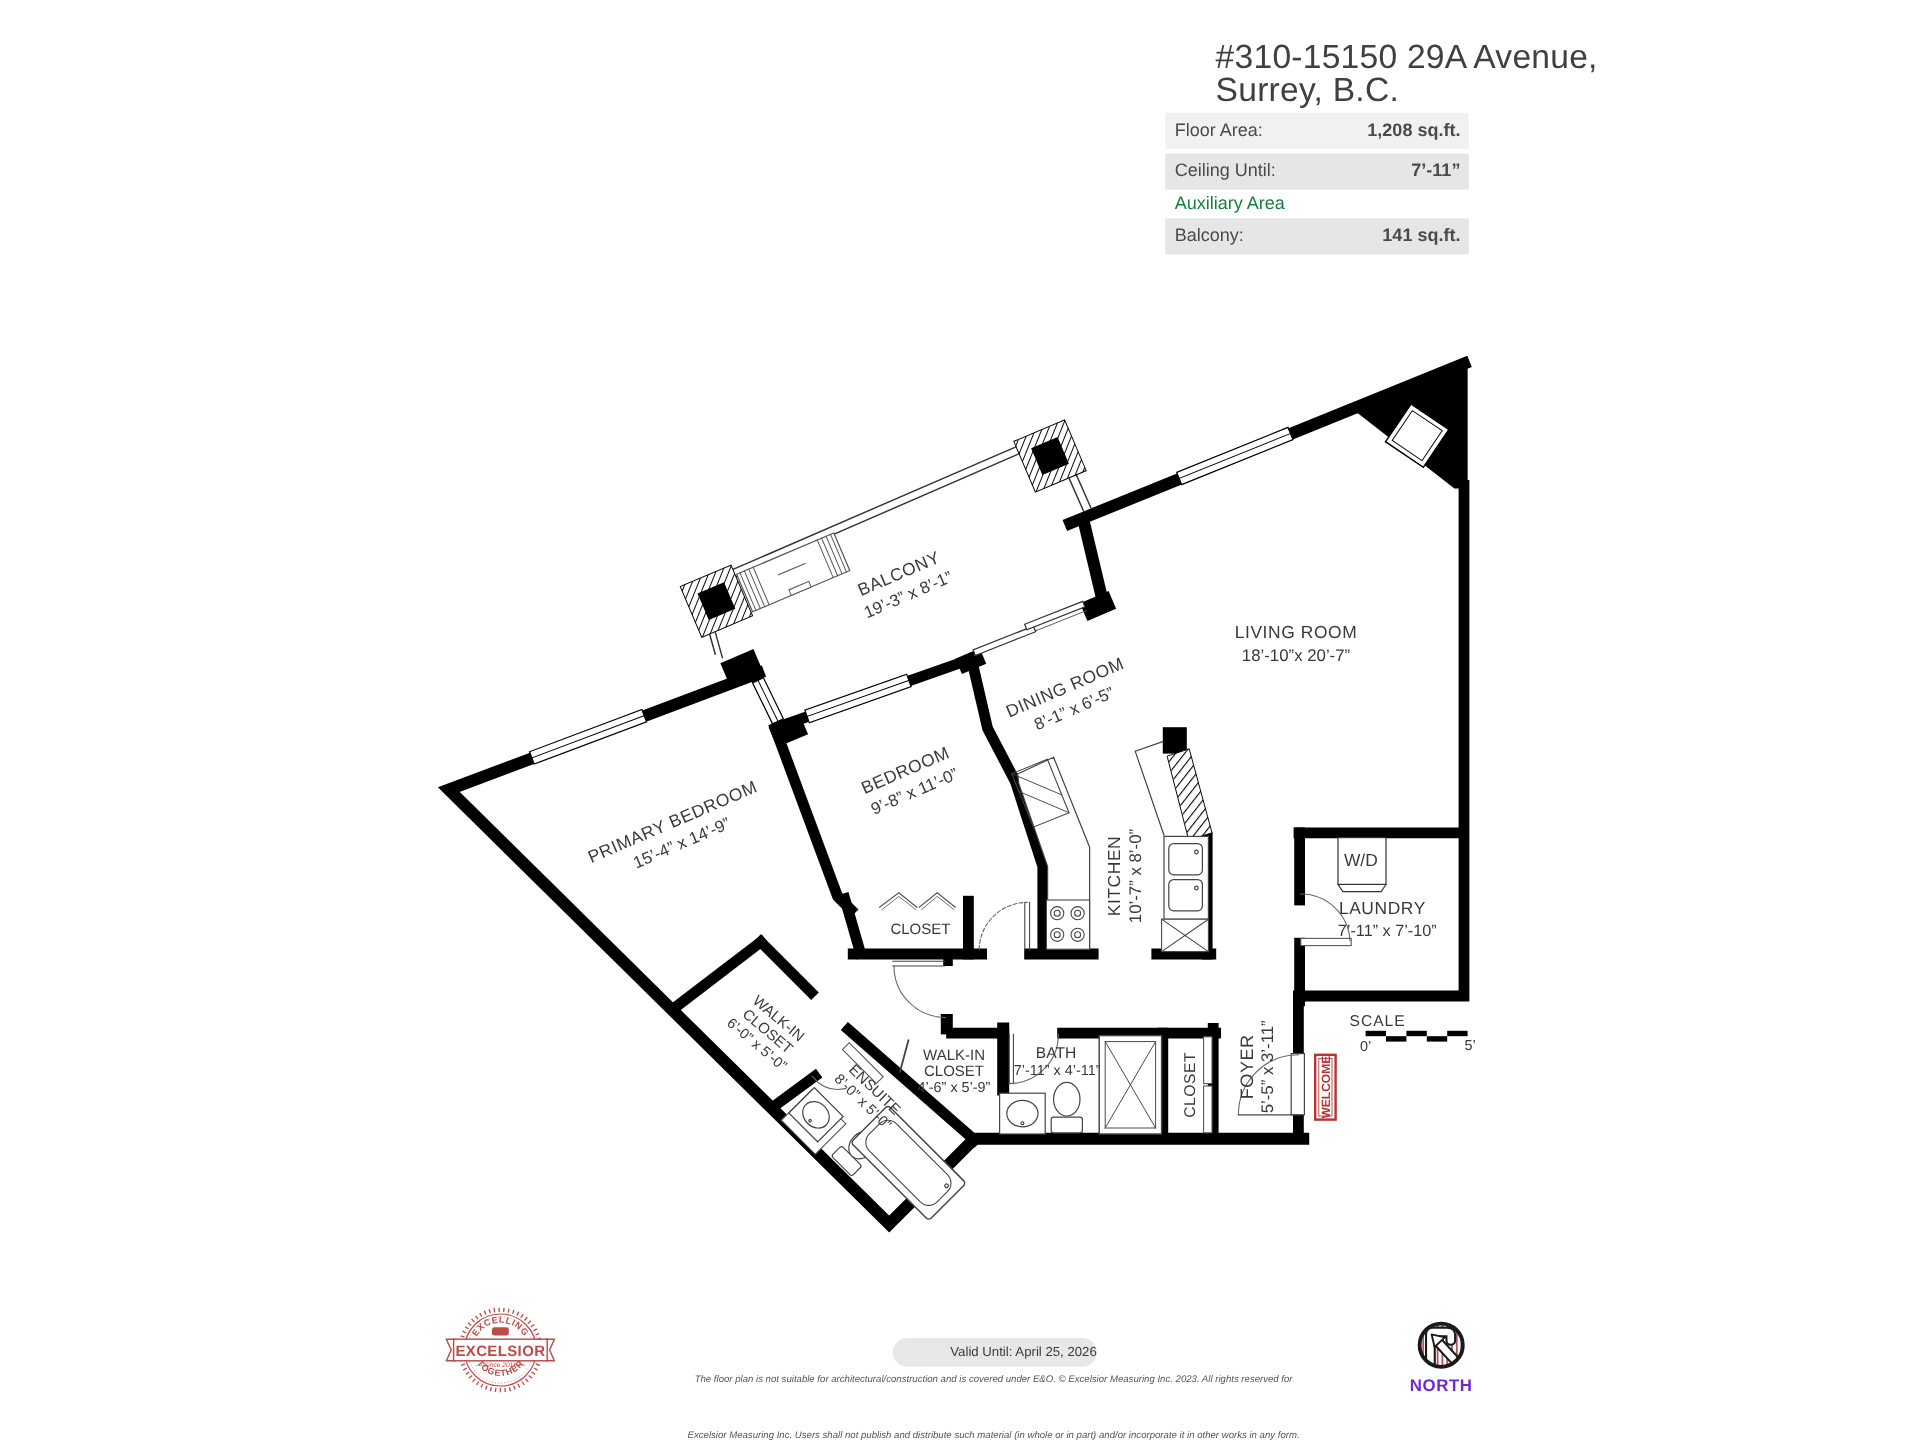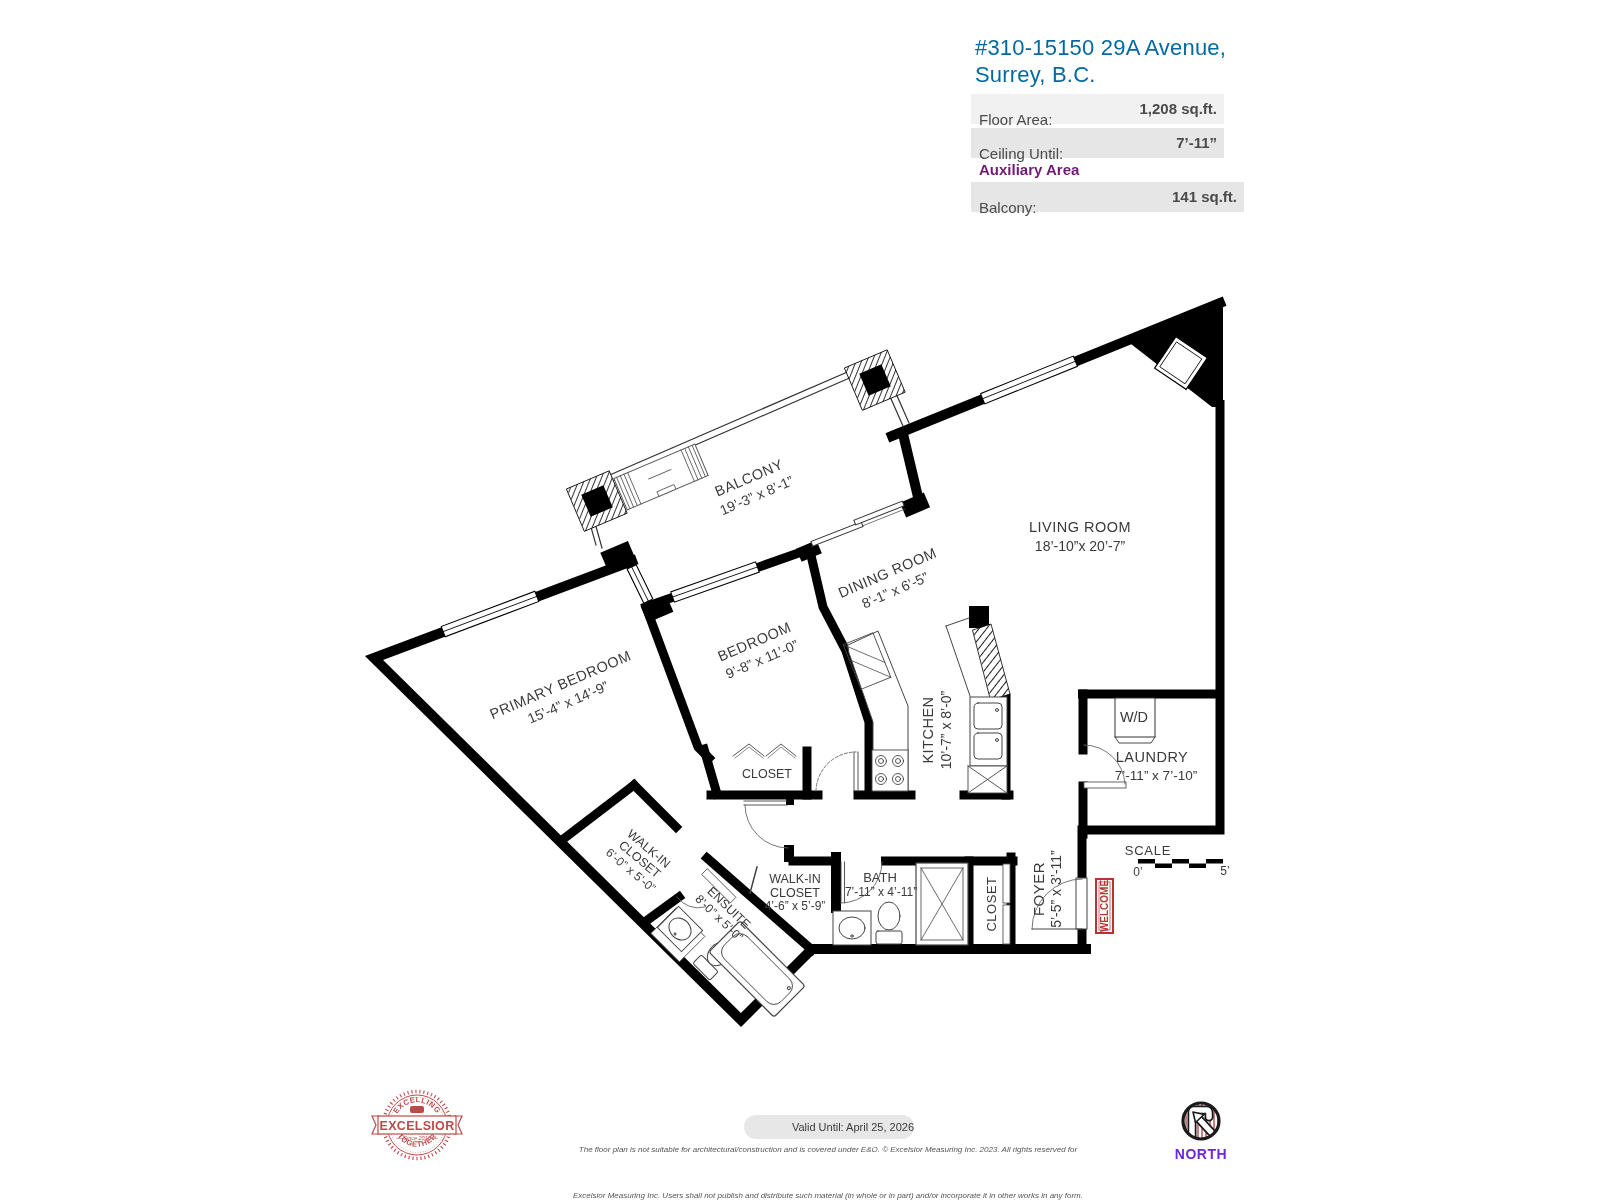--- a/index.html
+++ b/index.html
@@ -1,22 +1,22 @@
 <!DOCTYPE html>
 <html><head>
 <meta charset="utf-8">
 <style>
   html,body{margin:0;padding:0;}
   body{width:1600px;height:1200px;background:#fff;font-family:"Liberation Sans",sans-serif;position:relative;overflow:hidden;}
   .abs{position:absolute;}
-  .addr{left:975px;top:34px;font-size:22px;line-height:27px;color:#0369a1;letter-spacing:0.2px;}
+  .addr{left:1013px;top:34px;font-size:28px;line-height:27px;color:#404040;letter-spacing:0.2px;}
   .trow{left:971px;width:253px;height:30px;font-size:15px;color:#4a4a4a;}
-  .trow .lbl{position:absolute;left:8px;top:17px;}
+  .trow .lbl{position:absolute;left:8px;top:6px;}
   .trow .val{position:absolute;right:7px;top:6px;font-weight:bold;}
-  .auxt{left:979px;top:161px;font-size:15px;font-weight:bold;color:#701a75;text-align:right;}
+  .auxt{left:979px;top:161px;font-size:15px;font-weight:normal;color:#15803d;text-align:right;}
   .pill{left:744px;top:1115px;width:170px;height:24px;background:#e7e7e7;border-radius:12px;text-align:right;line-height:24px;font-size:11px;color:#3a3a3a;}
   .disc{width:700px;left:478px;text-align:center;font-size:8px;color:#555;font-style:italic;}
   .northtxt{left:1168px;top:1146px;width:66px;text-align:center;font-weight:bold;font-size:14px;color:#6d28d9;letter-spacing:0.5px;}
 </style>
 </head>
 <body>
 
 <div class="abs addr">#310-15150 29A Avenue,<br>Surrey, B.C.</div>
 
 <div class="abs trow" style="top:94px;background:#f1f1f1;">
@@ -24,21 +24,21 @@
     <span class="val">1,208 sq.ft.</span>
   </div>
 
 <div class="abs trow" style="top:128px;background:#e6e6e6;">
     <span class="lbl">Ceiling Until:</span>
     <span class="val">7’-11”</span>
   </div>
 
 <div class="abs auxt">Auxiliary Area</div>
 
-<div class="abs trow" style="top:182px;background:#e6e6e6;padding-left:20px;">
+<div class="abs trow" style="top:182px;background:#e6e6e6;">
     <span class="lbl">Balcony:</span>
     <span class="val">141 sq.ft.</span>
   </div>
 
 <svg class="abs" style="left:0;top:0" width="1600" height="1200" viewBox="0 0 1600 1200">
 <defs>
 <pattern id="hatch" width="5" height="5" patternTransform="rotate(45)" patternUnits="userSpaceOnUse">
   <rect width="5" height="5" fill="#fff"></rect>
         <line x1="0" y1="0" x2="0" y2="5" stroke="#000" stroke-width="1.6"></line>
 </pattern>

